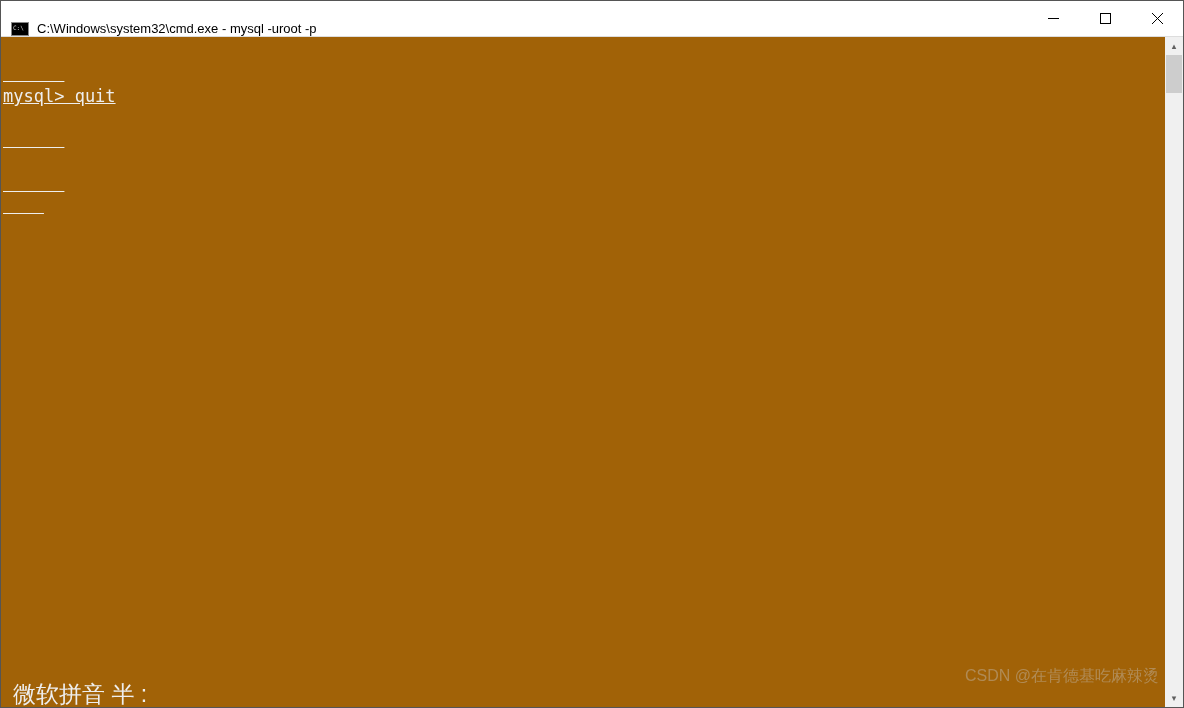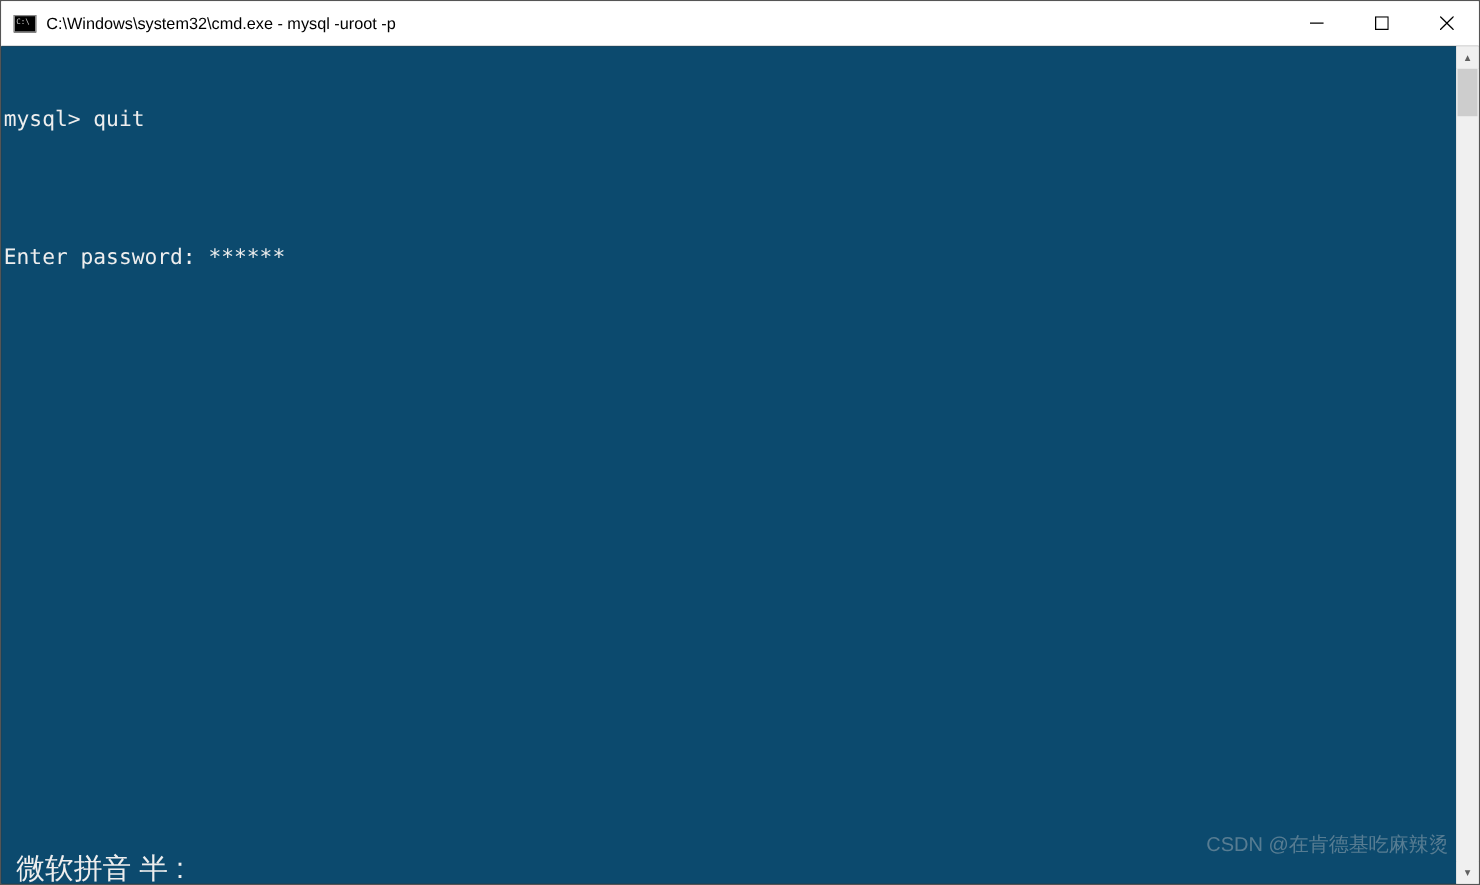--- a/index.html
+++ b/index.html
@@ -20,21 +20,21 @@
       height: 708px;
       border: 1px solid #555;
       display: flex;
       flex-direction: column;
       background: #fff;
     }
     .titlebar {
       height: 36px;
       background: #fff;
       display: flex;
-      align-items: center;
+      align-items: flex-end;
       border-bottom: 1px solid #ddd;
     }
     .titlebar-icon {
       width: 18px;
       height: 14px;
       margin-left: 10px;
       margin-right: 8px;
       background: #000;
       border: 1px solid #888;
       position: relative;
@@ -75,29 +75,30 @@
       height: 11px;
     }
     .terminal-area {
       flex: 1;
       display: flex;
       position: relative;
       background: #000;
     }
     .terminal {
       flex: 1;
-      background: #0c4a6e;
+      background: #a16207;
       color: #eeeeee;
       font-family: "NSimSun", "SimSun", "Consolas", monospace;
       font-size: 17px;
       line-height: 22px;
       padding: 4px 0 0 2px;
       white-space: pre;
       overflow: hidden;
       position: relative;
+      text-decoration: underline;
     }
     .terminal-line {
       display: block;
     }
     .ime-bar {
       position: absolute;
       bottom: 2px;
       left: 12px;
       color: #eee;
       font-family: "Microsoft YaHei", "SimSun", sans-serif;
@@ -167,21 +168,20 @@
             <line x1="0" y1="0" x2="11" y2="11" stroke="#000" stroke-width="1"></line>
             <line x1="11" y1="0" x2="0" y2="11" stroke="#000" stroke-width="1"></line>
           </svg>
       </button>
     </div>
   </div>
   <div class="terminal-area">
     <div class="terminal">
       <span class="terminal-line">mysql&gt; quit</span>
       <span class="terminal-line"></span>
-      <span class="terminal-line">Enter password: ******</span>
       <div class="ime-bar">微软拼音 半 :</div>
     </div>
     <div class="scrollbar">
       <div class="scroll-arrow">▴</div>
       <div class="scroll-track">
         <div class="scroll-thumb"></div>
       </div>
       <div class="scroll-arrow">▾</div>
     </div>
     <div class="watermark">CSDN @在肯德基吃麻辣烫</div>

